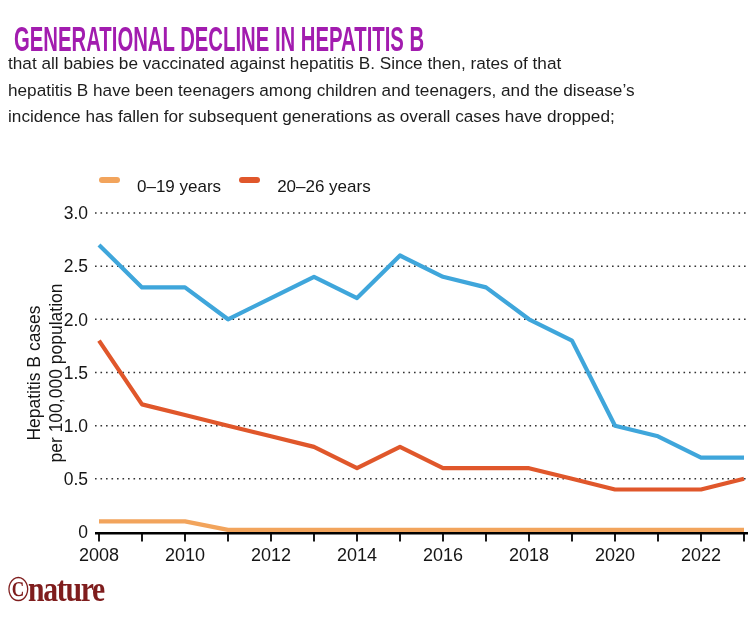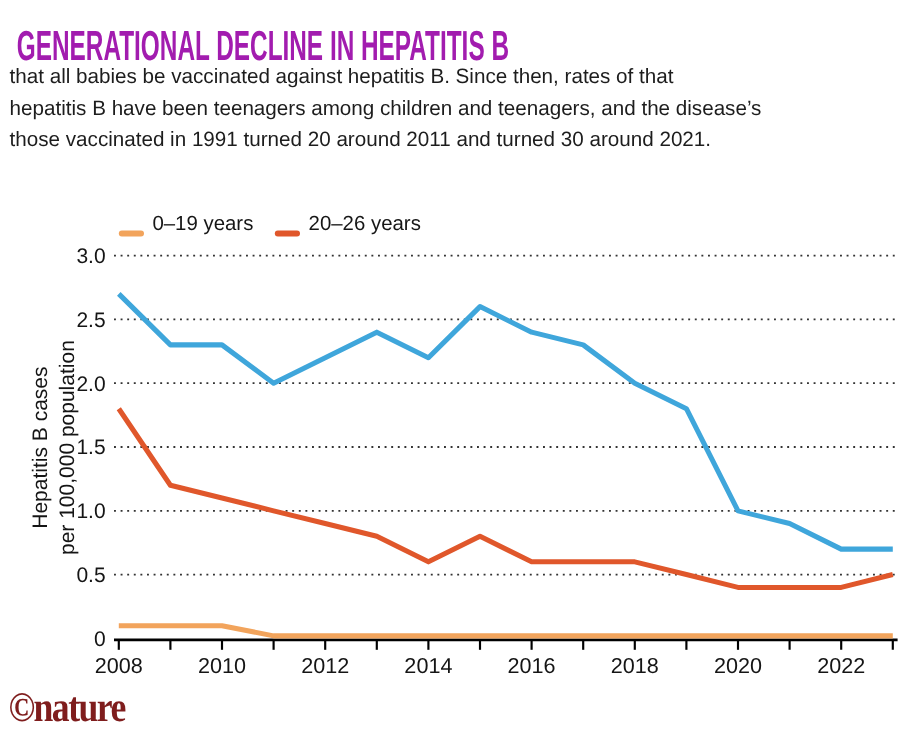--- a/index.html
+++ b/index.html
@@ -8,21 +8,21 @@
     width:751px;height:620px;background:#ffffff;position:relative;overflow:hidden;
     font-family:"Liberation Sans", sans-serif;color:#1a1a1a;
   }
   .title{position:absolute;left:8px;top:14px;margin:6px;font-size:35px;line-height:38px;
          font-weight:700;color:#a21caf;white-space:nowrap}
   .title-inner{display:inline-block;transform:scaleX(0.58);transform-origin:0 50%;letter-spacing:0}
   .desc{position:absolute;left:8px;top:50px;font-size:17.2px;line-height:26.6px;color:#1d1d1d}
   .desc div{white-space:nowrap}
   .legend{position:absolute;left:99px;top:177px;display:flex;align-items:center;gap:18px;
           font-size:17px;color:#161616}
-  .legend-item{display:flex;align-items:flex-end;gap:7px}
+  .legend-item{display:flex;align-items:flex-start;gap:17px}
   .swatch{width:21px;height:5.5px;border-radius:3px;background:#ccc}
   .ylabel{position:absolute;left:45px;top:373px;transform:translate(-50%,-50%) rotate(-90deg);
           text-align:center;font-size:17.5px;line-height:21.5px;color:#151515;white-space:nowrap}
   .chart{position:absolute;left:0;top:0}
   .chart text{font-family:"Liberation Sans", sans-serif}
   .grid{stroke:#333;stroke-width:1.5;stroke-dasharray:1.6 3.9;fill:none}
   .axis{stroke:#000;stroke-width:2.4}
   .tick{stroke:#000;stroke-width:1.8}
   .ytick{font-size:17.5px;fill:#151515}
   .xtick{font-size:18px;fill:#151515}
@@ -33,21 +33,21 @@
   .credit-inner{display:inline-block;transform:scaleX(0.85);transform-origin:0 50%}
 </style>
 </head>
 <body>
 
 <h1 class="title"><span class="title-inner">GENERATIONAL DECLINE IN HEPATITIS B</span></h1>
 
 <div class="desc">
   <div>that all babies be vaccinated against hepatitis B. Since then, rates of that</div>
   <div>hepatitis B have been teenagers among children and teenagers, and the disease’s</div>
-  <div>those vaccinated in 1991 turned 20 around 2011 and turned 30 around 2021.</div>
+  <div>incidence has fallen for subsequent generations as overall cases have dropped;</div>
 </div>
 
 <div class="legend">
   <div class="legend-item">
     <span class="swatch" style="background: rgb(242, 164, 92);"></span>
     <span>0–19 years</span>
   </div>
   <div class="legend-item">
     <span class="swatch" style="background: rgb(224, 87, 43);"></span>
     <span>20–26 years</span>

